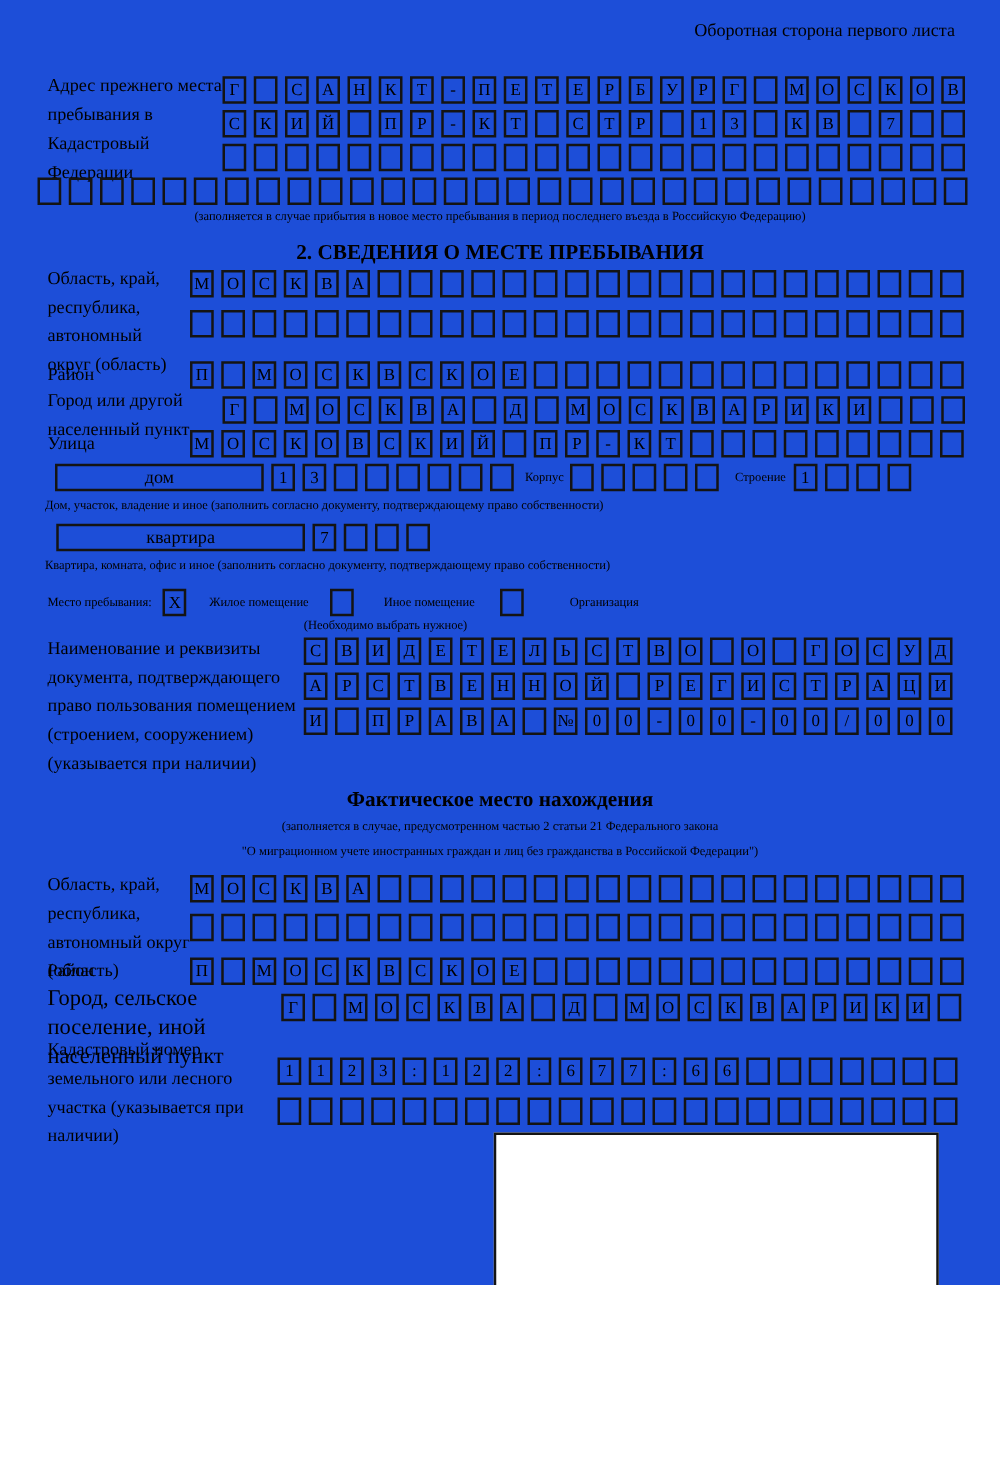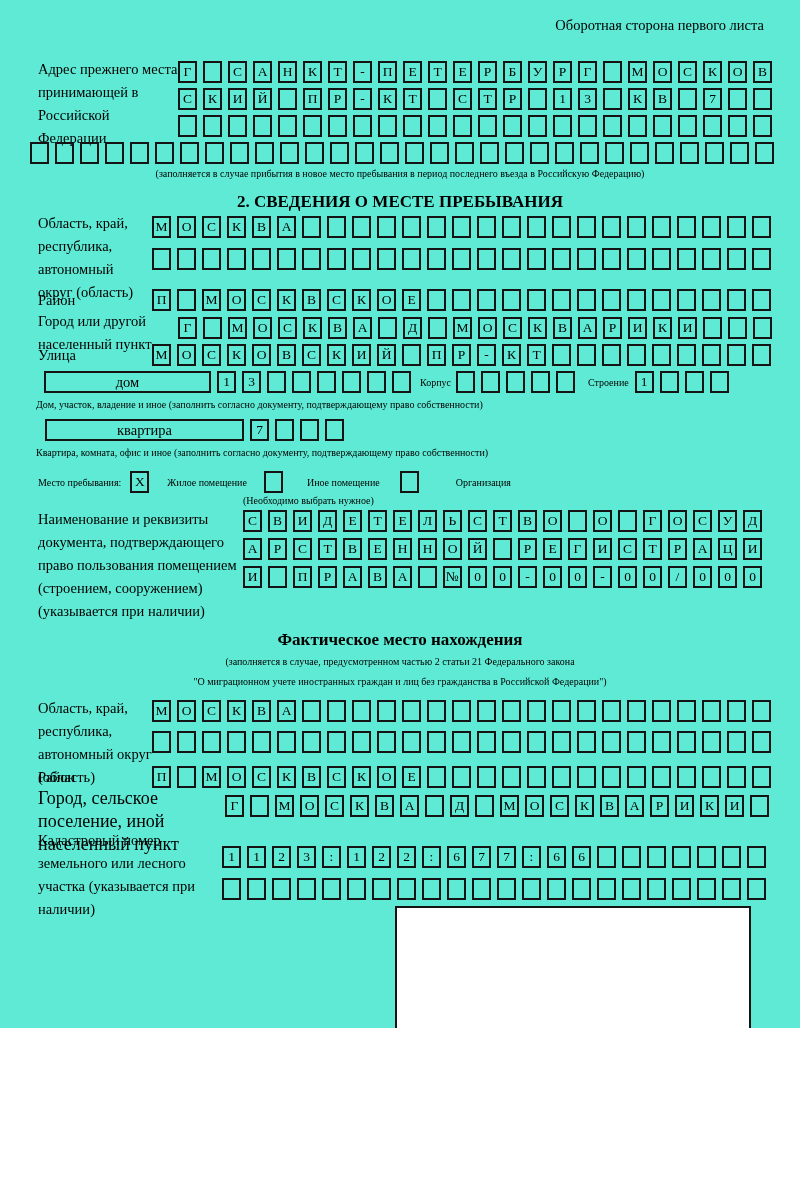--- a/index.html
+++ b/index.html
@@ -1,19 +1,19 @@
 <!DOCTYPE html>
 <html><head>
 <meta charset="utf-8">
 <style>
   html,body{margin:0;padding:0;background:#fff;}
   .page{
     position:relative;
     width:800px;height:1028px;
-    background:#5eead4;color:#000;
+    background:#1d4ed8;color:#000;
     font-family:"Liberation Serif","DejaVu Serif",serif;
     overflow:hidden;
   }
   .abs{position:absolute;}
   .label{font-size:14.5px;line-height:23px;}
   .caption{font-size:10px;}
   .center{width:800px;left:0;text-align:center;}
   .title{font-weight:bold;font-size:17px;}
   .cells{display:flex;align-items:center;}
   .cell{
@@ -31,21 +31,21 @@
   .inline-label{font-size:10px;flex:none;}
   .stamp{border:2px solid #141414;background:#fff;}
 </style>
 </head>
 <body>
 
 <div class="page">
 
   <div class="abs label" style="top:14px;right:36px;">Оборотная сторона первого листа</div>
 
-  <div class="abs label" style="left:38px;top:58px;width:142px;">Адрес прежнего места принимающей в Российской Федерации</div>
+  <div class="abs label" style="left:38px;top:58px;width:142px;">Адрес прежнего места пребывания в Кадастровый Федерации</div>
   <div class="abs cells" style="left:178px;top:61px;">
       <span class="cell">Г</span>
       <span class="cell"></span>
       <span class="cell">С</span>
       <span class="cell">А</span>
       <span class="cell">Н</span>
       <span class="cell">К</span>
       <span class="cell">Т</span>
       <span class="cell">-</span>
       <span class="cell">П</span>

